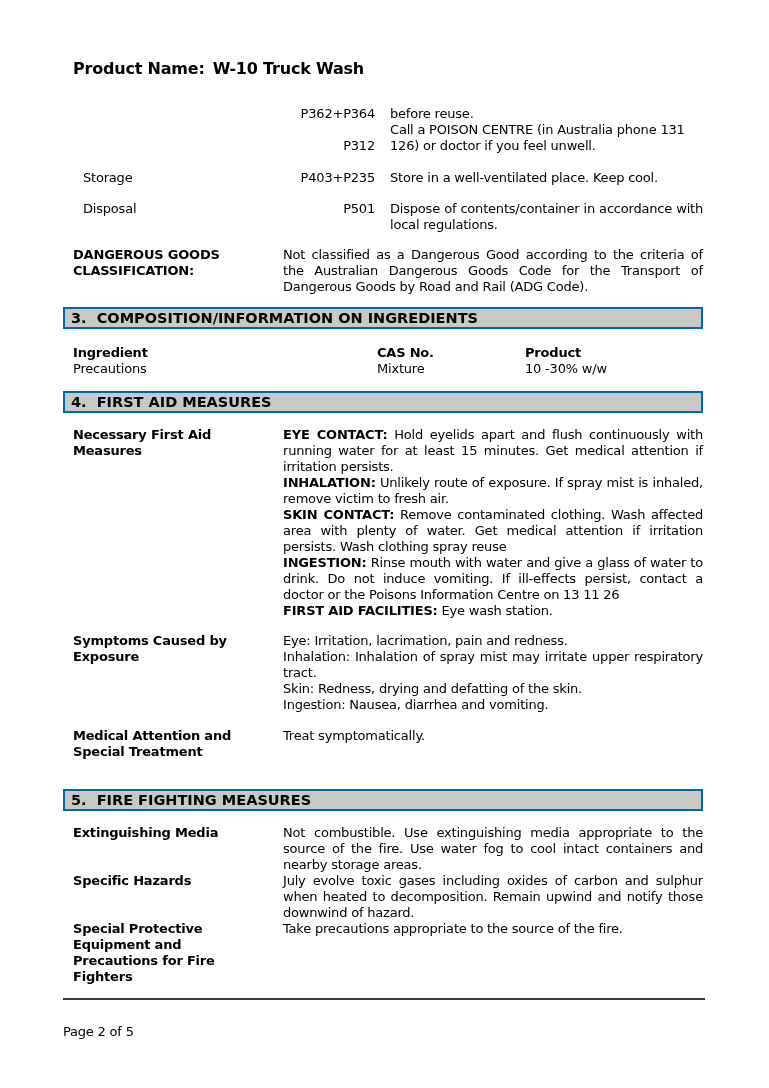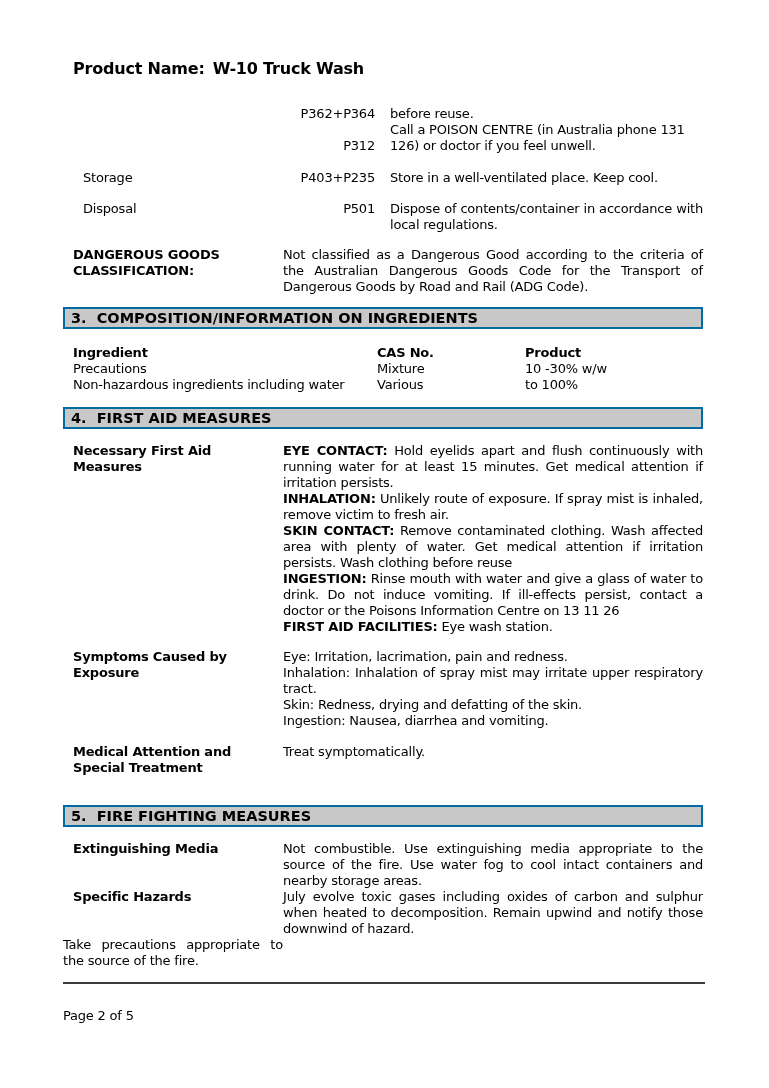--- a/index.html
+++ b/index.html
@@ -101,35 +101,30 @@
     <div class="ing-row ing-head">
       <div>Ingredient</div>
       <div>CAS No.</div>
       <div>Product</div>
     </div>
     <div class="ing-row">
       <div>Precautions</div>
       <div>Mixture</div>
       <div>10 -30% w/w</div>
     </div>
-    <div class="ing-row">
-      <div>Non-hazardous ingredients including water</div>
-      <div>Various</div>
-      <div>to 100%</div>
-    </div>
   </div>
 
   <div class="bar gap14">4.  FIRST AID MEASURES</div>
 
   <div class="two-col gap14">
     <div class="lbl">Necessary First Aid Measures</div>
     <div class="body">
       <p><b>EYE CONTACT:</b> <span>Hold eyelids apart and flush continuously with running water for at least 15 minutes.  Get medical attention if irritation persists.</span></p>
       <p><b>INHALATION:</b> <span>Unlikely route of exposure. If spray mist is inhaled, remove victim to fresh air.</span></p>
-      <p><b>SKIN CONTACT:</b> <span>Remove contaminated clothing. Wash affected area with plenty of water. Get medical attention if irritation persists. Wash clothing before reuse</span></p>
+      <p><b>SKIN CONTACT:</b> <span>Remove contaminated clothing. Wash affected area with plenty of water. Get medical attention if irritation persists. Wash clothing spray reuse</span></p>
       <p><b>INGESTION:</b> <span>Rinse mouth with water and give a glass of water to drink.  Do not induce vomiting.  If ill-effects persist, contact a doctor or the Poisons Information Centre on 13 11 26</span></p>
       <p><b>FIRST AID FACILITIES:</b> <span>Eye wash station.</span></p>
     </div>
   </div>
 
   <div class="two-col gap14">
     <div class="lbl">Symptoms Caused by Exposure</div>
     <div class="body">
       <p>Eye: Irritation, lacrimation, pain and redness.</p>
       <p>Inhalation: Inhalation of spray mist may irritate upper respiratory tract.</p>
@@ -149,19 +144,20 @@
     <div class="lbl">Extinguishing Media</div>
     <div class="body">Not combustible.  Use extinguishing media appropriate to the source of the fire.  Use water fog to cool intact containers and nearby storage areas.</div>
   </div>
 
   <div class="two-col">
     <div class="lbl">Specific Hazards</div>
     <div class="body">July evolve toxic gases including oxides of carbon and sulphur when heated to decomposition.  Remain upwind and notify those downwind of hazard.</div>
   </div>
 
   <div class="two-col">
+    <div class="lbl">Special Protective Equipment and Precautions for Fire Fighters</div>
     <div class="body">Take precautions appropriate to the source of the fire.</div>
   </div>
 
   <div class="footer-rule"></div>
   <div class="footer-text">Page 2 of 5</div>
 
 </div>
 
 </body></html>

